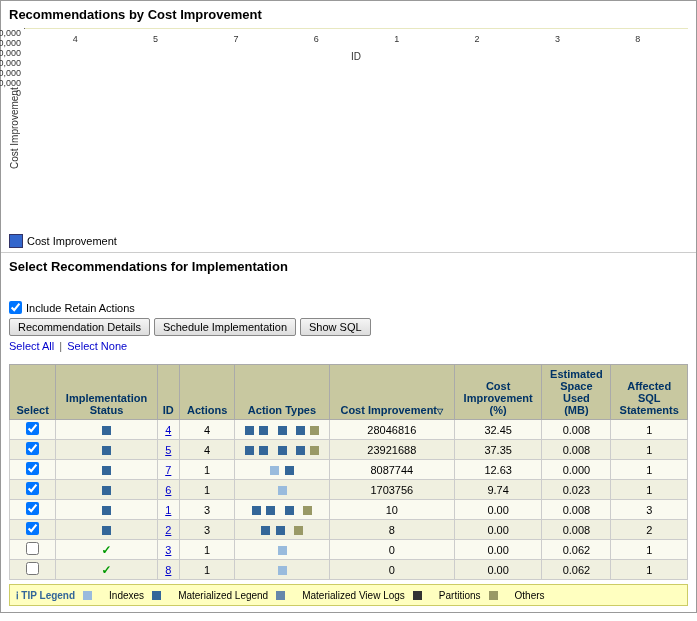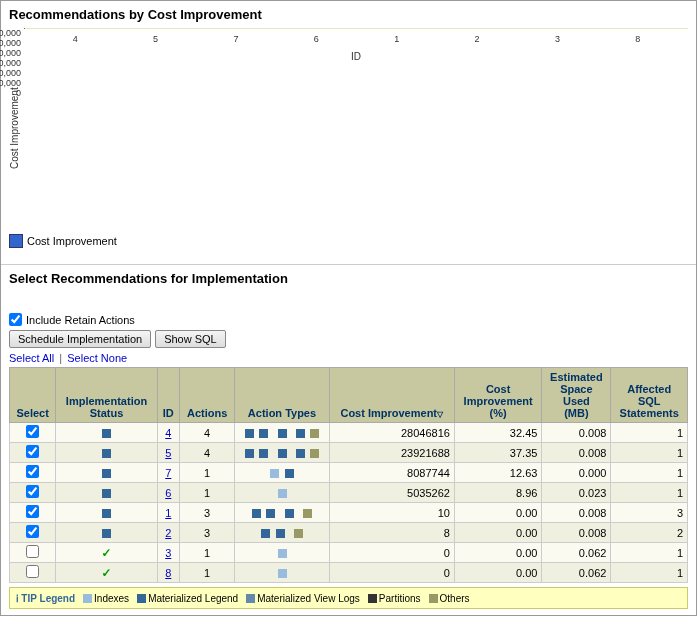--- a/index.html
+++ b/index.html
@@ -10,21 +10,21 @@
       width: 697px;
     }
 
     .main-container {
       border: 1px solid #999;
       width: 697px;
     }
 
     
     .chart-section {
-      padding: 6px 8px 16px 8px;
+      padding: 6px 8px 4px 8px;
       border-bottom: 1px solid #ccc;
     }
 
     .section-title {
       font-size: 13px;
       font-weight: bold;
       color: #000;
       margin-bottom: 6px;
     }
 
@@ -170,21 +170,21 @@
       border: 1px solid #888;
       background: linear-gradient(to bottom, #f5f5f5, #ddd);
       padding: 2px 8px;
       font-size: 11px;
       cursor: pointer;
       border-radius: 2px;
     }
 
     .select-links {
       font-size: 11px;
-      margin-bottom: 3px;
+      margin-bottom: 12px;
     }
 
     .select-links a {
       color: #0000cc;
       text-decoration: none;
     }
 
     .divider {
       color: #666;
       margin: 0 2px;
@@ -214,21 +214,21 @@
     }
 
     .data-table tr:nth-child(even) td {
       background: #f0f0e0;
     }
     .data-table tr:nth-child(odd) td {
       background: #fafaf0;
     }
 
     .td-center { text-align: center; }
-    .td-right { text-align: right; }
+    .td-right { text-align: center; }
     .td-link { color: #0000cc; }
 
     .sort-indicator {
       font-size: 8px;
     }
 
     
     .icon-sq {
       display: inline-block;
       width: 9px;
@@ -255,21 +255,21 @@
     }
 
     .tip-title {
       font-weight: bold;
       color: #336699;
     }
 
     .legend-item {
       display: flex;
       align-items: center;
-      gap: 2px;
+      gap: 17px;
     }
 
     .leg-sq {
       display: inline-block;
       width: 9px;
       height: 9px;
     }
   </style>
 </head>
 <body>
@@ -352,20 +352,21 @@
 
   <div class="table-section">
     <div class="table-section-title">Select Recommendations for Implementation</div>
 
     <div class="checkbox-row">
       <input type="checkbox" checked="" style="">
       <span>Include Retain Actions</span>
     </div>
 
     <div class="toolbar-row">
+      <button class="btn">Recommendation Details</button>
       <button class="btn">Schedule Implementation</button>
       <button class="btn">Show SQL</button>
     </div>
 
     <div class="select-links">
       <a href="#">Select All</a>
       <span class="divider"> | </span>
       <a href="#">Select None</a>
     </div>
 
@@ -465,22 +466,22 @@
           <td class="td-center">
             <span class="icon-sq icon-blue"></span>
           </td>
           <td class="td-center">
             <a href="#" class="td-link">6</a>
           </td>
           <td class="td-center">1</td>
           <td class="td-center">
             <span class="icon-sq icon-lt-blue"></span>
           </td>
-          <td class="td-right">5035262</td>
-          <td class="td-right">8.96</td>
+          <td class="td-right">1703756</td>
+          <td class="td-right">9.74</td>
           <td class="td-right">0.023</td>
           <td class="td-right">1</td>
         </tr>
 
         <tr>
           <td class="td-center">
             <input type="checkbox" checked="" style="">
           </td>
           <td class="td-center">
             <span class="icon-sq icon-blue"></span>

